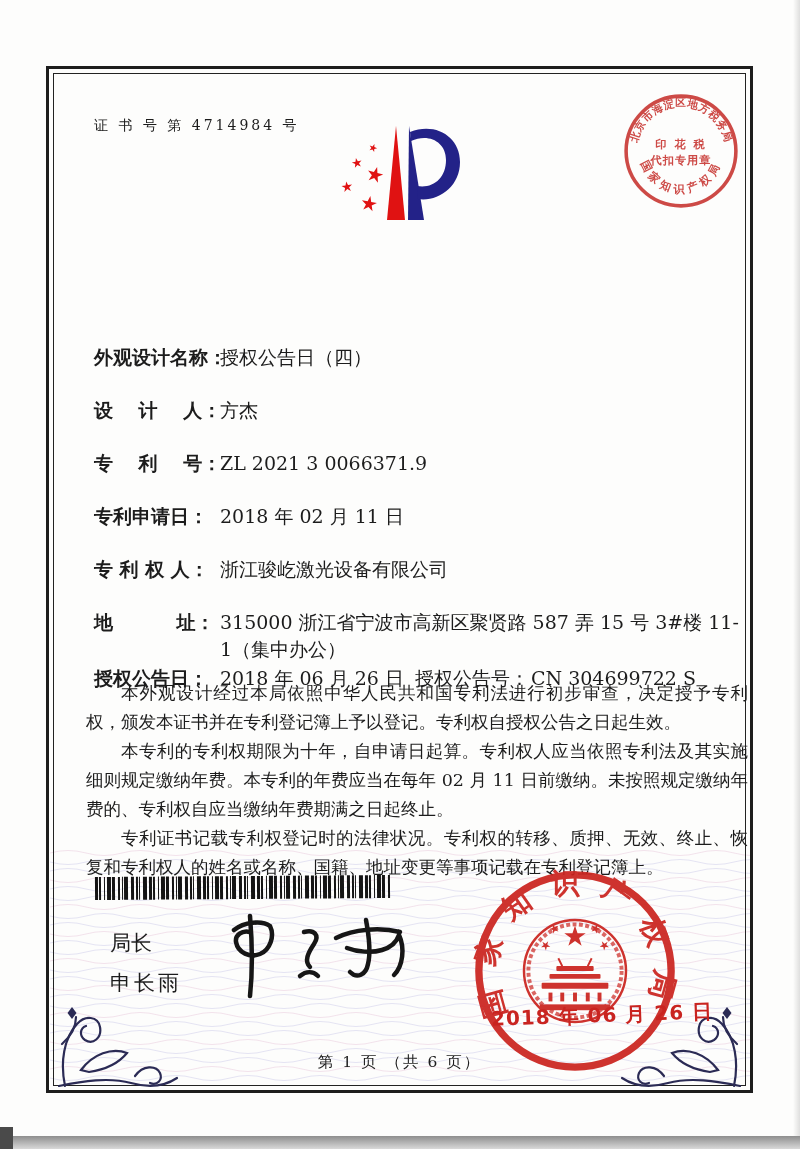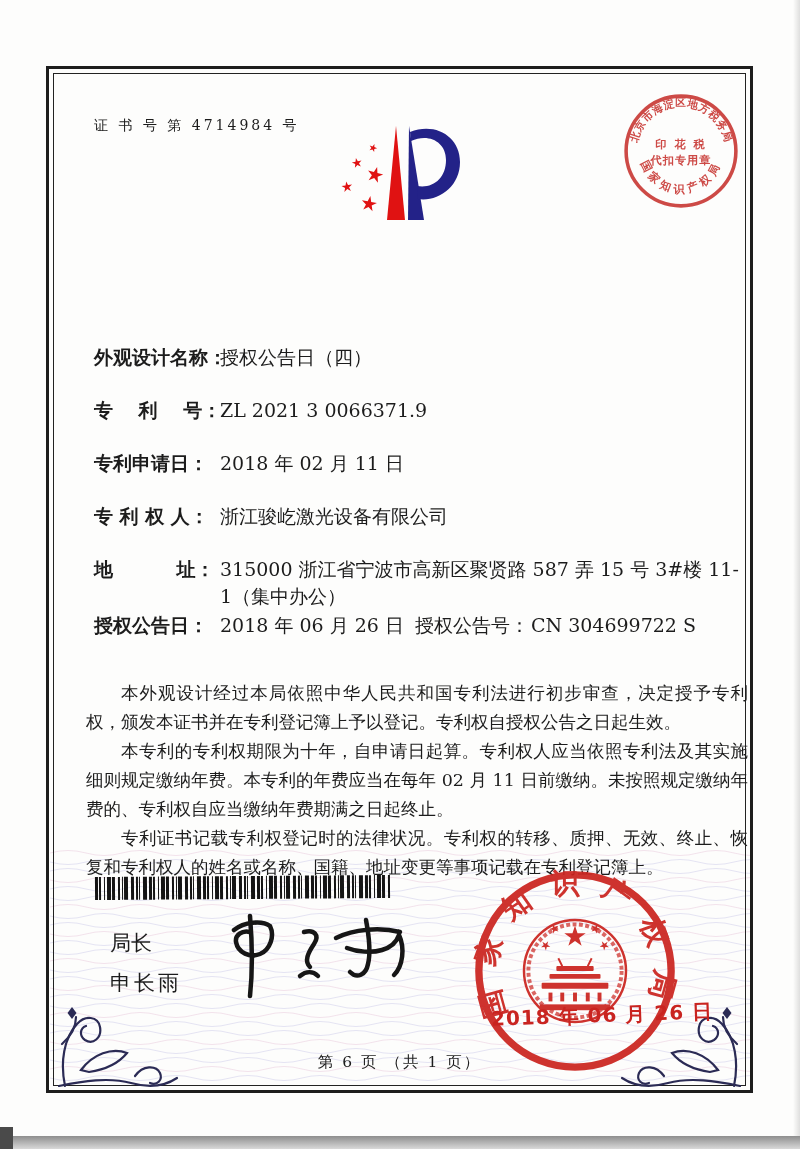--- a/index.html
+++ b/index.html
@@ -105,20 +105,24 @@
     </g>
   </svg>
 
 
   <div class="fields">
     <div class="frow">
       <span class="flabel">外观设计名称：</span>
       <span class="fvalue">授权公告日（四）</span>
     </div>
     <div class="frow">
+      <span class="flabel">设　 计　 人：</span>
+      <span class="fvalue">方杰</span>
+    </div>
+    <div class="frow">
       <span class="flabel">专　 利　 号：</span>
       <span class="fvalue">ZL 2021 3 0066371.9</span>
     </div>
     <div class="frow">
       <span class="flabel">专利申请日：</span>
       <span class="fvalue">2018 年 02 月 11 日</span>
     </div>
     <div class="frow">
       <span class="flabel">专 利 权 人：</span>
       <span class="fvalue">浙江骏屹激光设备有限公司</span>
@@ -197,21 +201,21 @@
         <textPath href="#stampArcTop" startOffset="50%" text-anchor="middle">北京市海淀区地方税务局</textPath>
       </text>
       <text x="60" y="57" font-size="11" letter-spacing="2" text-anchor="middle">印 花 税</text>
       <text x="60" y="73" font-size="11" letter-spacing="1" text-anchor="middle">代扣专用章</text>
       <text font-size="11" letter-spacing="4">
         <textPath href="#stampArcBottom" startOffset="50%" text-anchor="middle">国家知识产权局</textPath>
       </text>
     </g>
   </svg>
 
-  <div class="footer">第 6 页 （共 1 页）</div>
+  <div class="footer">第 1 页 （共 6 页）</div>
 
   <svg class="flourish fl-left" viewBox="0 0 132 122" fill="none" stroke="#2b2b55" stroke-width="2.2" stroke-linecap="round">
     <path d="M8 114 C 32 109, 58 105, 80 111 C 98 116, 114 114, 126 106"></path>
     <path d="M14 114 C 9 90, 13 66, 26 52 C 34 43, 47 44, 49 55 C 51 66, 42 73, 34 68 C 28 64, 29 56, 35 54"></path>
     <path d="M30 98 C 42 82, 61 75, 76 81 C 67 92, 52 98, 38 100 Z"></path>
     <path d="M84 104 C 92 93, 105 93, 109 101 C 112 108, 106 114, 99 111"></path>
     <path d="M11 72 C 19 65, 25 56, 25 45"></path>
     <path d="M21 35 l4.5 6 -4.5 6 -4.5 -6 z" fill="#2b2b55" stroke="none"></path>
   </svg>
   <svg class="flourish fl-right" viewBox="0 0 132 122" fill="none" stroke="#2b2b55" stroke-width="2.2" stroke-linecap="round">

